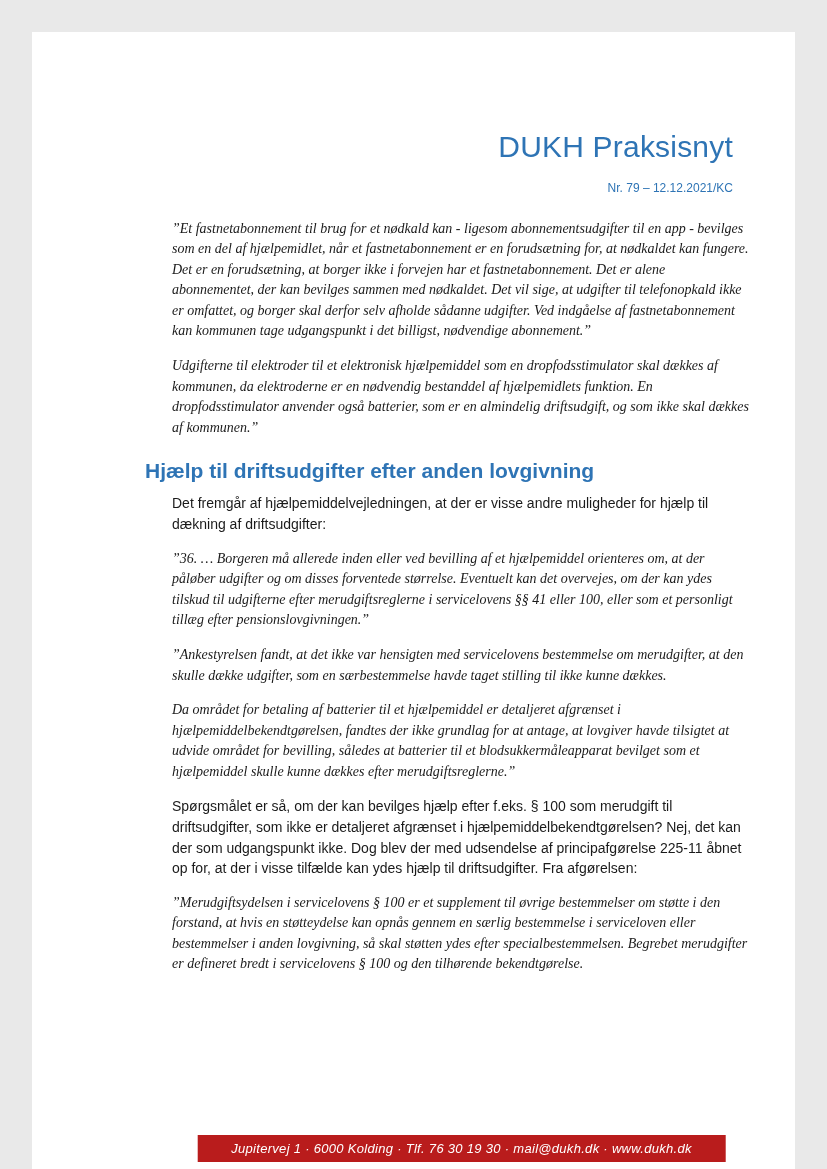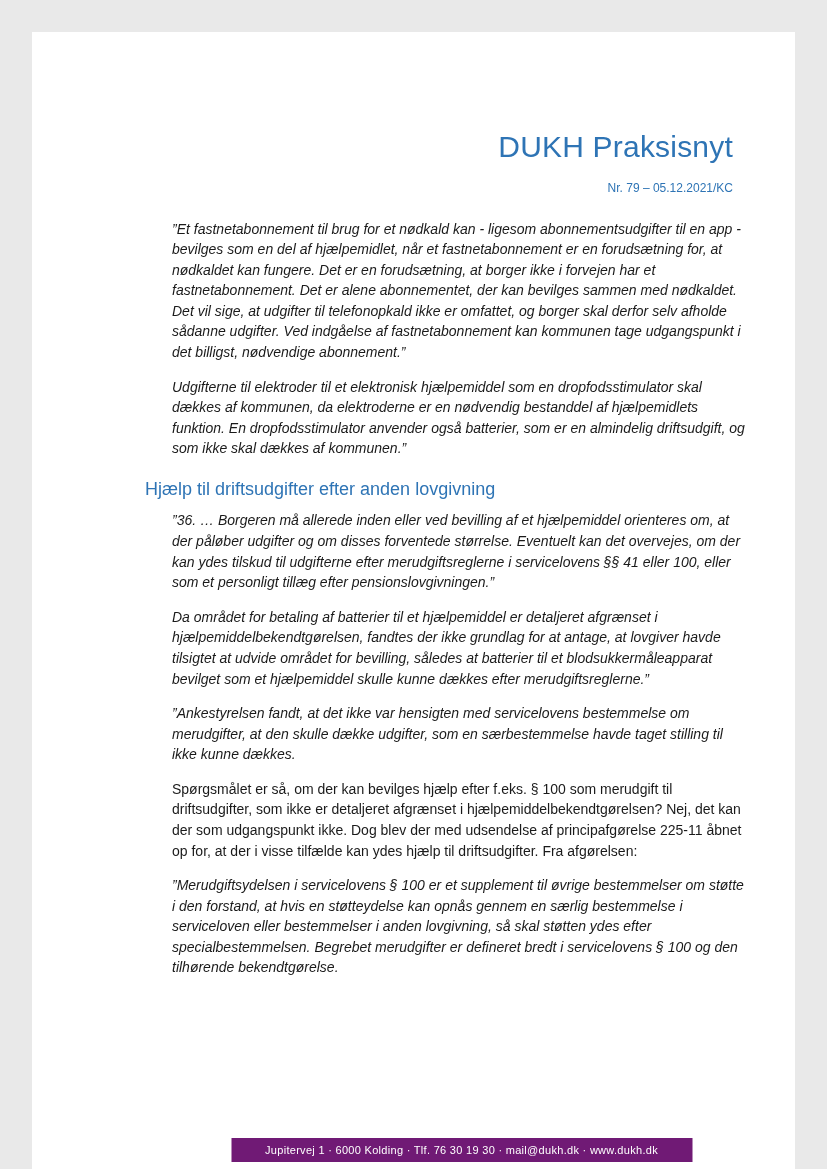--- a/index.html
+++ b/index.html
@@ -30,68 +30,71 @@
     margin-top: 3px;
   }
   main p {
     font-size: 14px;
     line-height: 1.47;
     color: #1a1a1a;
     margin: 0 0 14px 27px;
   }
   main p.quote {
     font-style: italic;
+    font-family: Liberation Serif, serif;
   }
   h2.section-heading {
-    font-size: 18px;
-    font-weight: 400;
+    font-size: 21px;
+    font-weight: 700;
     color: #2E74B5;
     margin: 20px 0 10px 0;
     line-height: 1.2;
   }
   footer.footer-bar {
     position: absolute;
     left: 50%;
     transform: translateX(-50%);
     bottom: 23px;
-    background: #701a75;
+    background: #b91c1c;
     color: #ffffff;
-    font-size: 11px;
+    font-size: 13px;
     letter-spacing: 0.3px;
     padding: 6px 18px;
     white-space: nowrap;
+    font-style: italic;
   }
 </style>
 </head>
 <body>
 
 <div class="page">
   <div class="page-inner">
 
     <header>
       <h1 class="doc-title">DUKH Praksisnyt</h1>
-      <div class="doc-subtitle">Nr. 79 – 05.12.2021/KC</div>
+      <div class="doc-subtitle">Nr. 79 – 12.12.2021/KC</div>
     </header>
 
     <main>
       <p class="quote">”Et fastnetabonnement til brug for et nødkald kan - ligesom abonnementsudgifter til en app - bevilges som en del af hjælpemidlet, når et fastnetabonnement er en forudsætning for, at nødkaldet kan fungere. Det er en forudsætning, at borger ikke i forvejen har et fastnetabonnement. Det er alene abonnementet, der kan bevilges sammen med nødkaldet. Det vil sige, at udgifter til telefonopkald ikke er omfattet, og borger skal derfor selv afholde sådanne udgifter. Ved indgåelse af fastnetabonnement kan kommunen tage udgangspunkt i det billigst, nødvendige abonnement.”</p>
 
 
 
       <p class="quote">Udgifterne til elektroder til et elektronisk hjælpemiddel som en dropfodsstimulator skal dækkes af kommunen, da elektroderne er en nødvendig bestanddel af hjælpemidlets funktion. En dropfodsstimulator anvender også batterier, som er en almindelig driftsudgift, og som ikke skal dækkes af kommunen.”</p>
 
       <h2 class="section-heading">Hjælp til driftsudgifter efter anden lovgivning</h2>
 
+      <p>Det fremgår af hjælpemiddelvejledningen, at der er visse andre muligheder for hjælp til dækning af driftsudgifter:</p>
 
       <p class="quote">”36. … Borgeren må allerede inden eller ved bevilling af et hjælpemiddel orienteres om, at der påløber udgifter og om disses forventede størrelse. Eventuelt kan det overvejes, om der kan ydes tilskud til udgifterne efter merudgiftsreglerne i servicelovens §§ 41 eller 100, eller som et personligt tillæg efter pensionslovgivningen.”</p>
 
 
+      <p class="quote">”Ankestyrelsen fandt, at det ikke var hensigten med servicelovens bestemmelse om merudgifter, at den skulle dække udgifter, som en særbestemmelse havde taget stilling til ikke kunne dækkes.</p>
+
       <p class="quote">Da området for betaling af batterier til et hjælpemiddel er detaljeret afgrænset i hjælpemiddelbekendtgørelsen, fandtes der ikke grundlag for at antage, at lovgiver havde tilsigtet at udvide området for bevilling, således at batterier til et blodsukkermåleapparat bevilget som et hjælpemiddel skulle kunne dækkes efter merudgiftsreglerne.”</p>
-
-      <p class="quote">”Ankestyrelsen fandt, at det ikke var hensigten med servicelovens bestemmelse om merudgifter, at den skulle dække udgifter, som en særbestemmelse havde taget stilling til ikke kunne dækkes.</p>
 
       <p>Spørgsmålet er så, om der kan bevilges hjælp efter f.eks. § 100 som merudgift til driftsudgifter, som ikke er detaljeret afgrænset i hjælpemiddelbekendtgørelsen? Nej, det kan der som udgangspunkt ikke. Dog blev der med udsendelse af principafgørelse 225-11 åbnet op for, at der i visse tilfælde kan ydes hjælp til driftsudgifter. Fra afgørelsen:</p>
 
       <p class="quote">”Merudgiftsydelsen i servicelovens § 100 er et supplement til øvrige bestemmelser om støtte i den forstand, at hvis en støtteydelse kan opnås gennem en særlig bestemmelse i serviceloven eller bestemmelser i anden lovgivning, så skal støtten ydes efter specialbestemmelsen. Begrebet merudgifter er defineret bredt i servicelovens § 100 og den tilhørende bekendtgørelse.</p>
     </main>
 
   </div>
 
   <footer class="footer-bar">
     <span>Jupitervej 1  ·  6000 Kolding  ·  Tlf. 76 30 19 30  ·  mail@dukh.dk  ·  www.dukh.dk</span>

